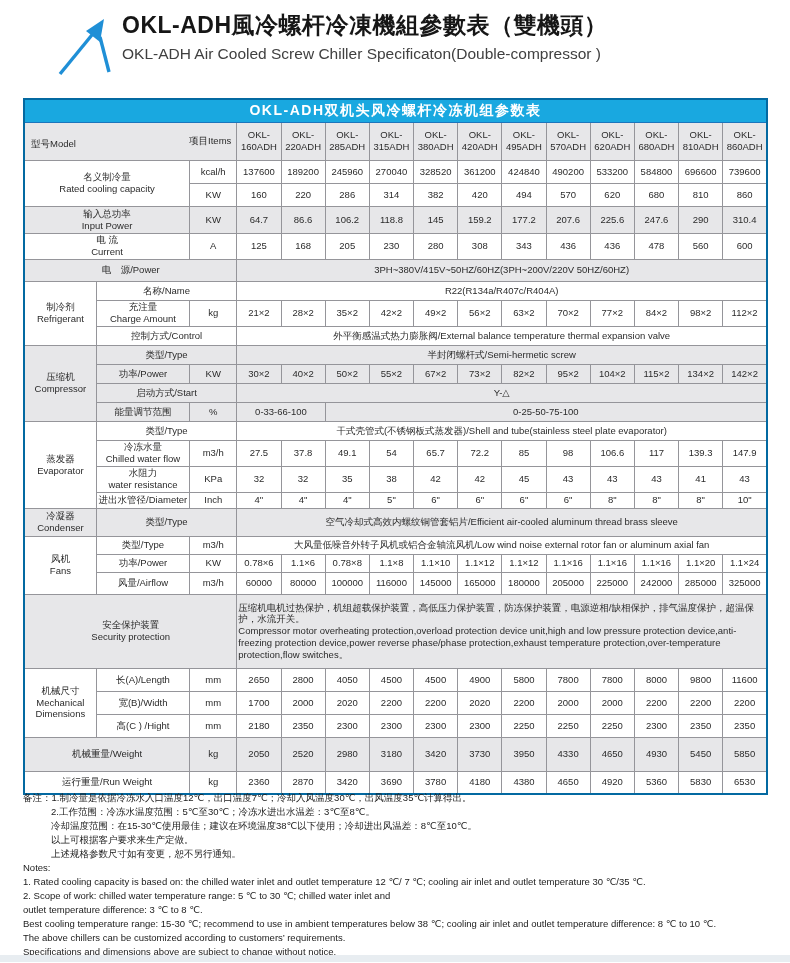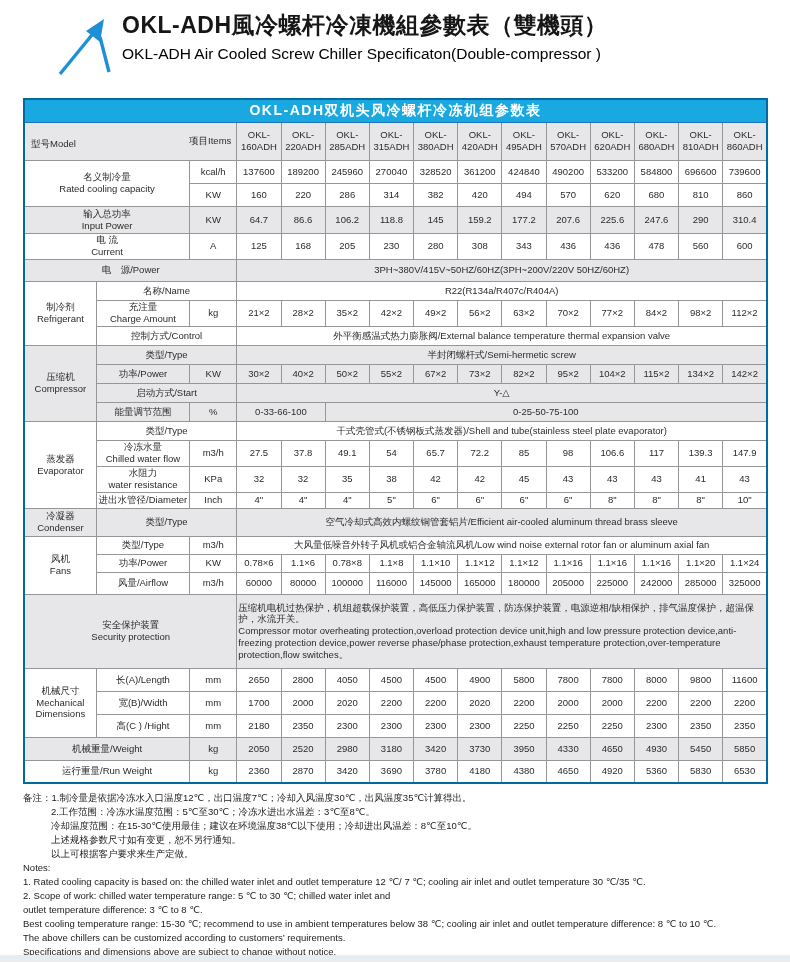--- a/index.html
+++ b/index.html
@@ -6,21 +6,21 @@
   html,body { margin:0; padding:0; }
   body {
     width:790px; height:963px; background:#ffffff; position:relative;
     font-family:"Liberation Sans","DejaVu Sans",sans-serif; color:#222;
   }
   
   .page-header { position:absolute; top:8px; left:52px; display:flex; align-items:flex-start; }
   .logo { width:62px; height:70px; margin-top:4px; flex:0 0 auto; }
   .titles { margin-left:8px; }
   .title-zh { font-size:23px; font-weight:bold; color:#161616; letter-spacing:0.5px; line-height:34px; }
-  .title-en { font-size:15.5px; color:#000000; line-height:24px; }
+  .title-en { font-size:15.5px; color:#404040; line-height:24px; }
   
   .table-wrap { position:absolute; top:98px; left:23px; }
   table.spec { border-collapse:collapse; table-layout:fixed; width:745px; border:2px solid #0369a1; }
   table.spec td {
     border:1px solid #95959a; background:#ffffff; text-align:center; vertical-align:middle;
     font-size:9.5px; color:#2b2b2b; padding:0 1px; overflow:hidden; line-height:1.25;
   }
   tr.gray td { background:#e7e7e9; }
   tr.title-row td {
     background:#19a8e0; border-color:#1c75bc; color:#ffffff;
@@ -398,21 +398,21 @@
           <td>2300</td>
           <td>2300</td>
           <td>2250</td>
           <td>2250</td>
           <td>2250</td>
           <td>2300</td>
           <td>2350</td>
           <td>2350</td>
         </tr>
 
-  <tr class="gray" style="height:23px">
+  <tr class="gray" style="height:34px">
     <td colspan="2">机械重量/Weight</td>
     <td>kg</td>
   <td>2050</td>
           <td>2520</td>
           <td>2980</td>
           <td>3180</td>
           <td>3420</td>
           <td>3730</td>
           <td>3950</td>
           <td>4330</td>
@@ -439,22 +439,22 @@
         </tr>
 </tbody>
     </table>
 </div>
 
 <div class="notes">
   <div class="notes-zh">
       <div>备注：1.制冷量是依据冷冻水入口温度12℃，出口温度7℃；冷却入风温度30℃，出风温度35℃计算得出。</div>
       <div>2.工作范围：冷冻水温度范围：5℃至30℃；冷冻水进出水温差：3℃至8℃。</div>
       <div>冷却温度范围：在15-30℃使用最佳；建议在环境温度38℃以下使用；冷却进出风温差：8℃至10℃。</div>
+      <div>以上可根据客户要求来生产定做。</div>
       <div>上述规格参数尺寸如有变更，恕不另行通知。</div>
-      <div>以上可根据客户要求来生产定做。</div>
     </div>
   <div class="notes-en">
       <div>Notes:</div>
       <div>1. Rated cooling capacity is based on: the chilled water inlet and outlet temperature 12 ℃/ 7 ℃; cooling air inlet and outlet temperature 30 ℃/35 ℃.</div>
       <div>2. Scope of work: chilled water temperature range: 5 ℃ to 30 ℃; chilled water inlet and</div>
       <div>outlet temperature difference: 3 ℃ to 8 ℃.</div>
       <div>Best cooling temperature range: 15-30 ℃; recommend to use in ambient temperatures below 38 ℃; cooling air inlet and outlet temperature difference: 8 ℃ to 10 ℃.</div>
       <div>The above chillers can be customized according to customers’ requirements.</div>
       <div>Specifications and dimensions above are subject to change without notice.</div>
     </div>

